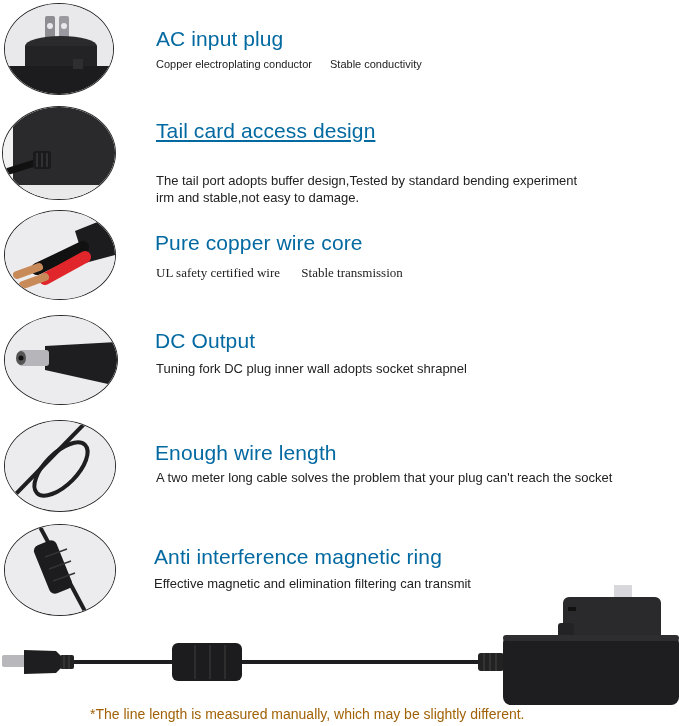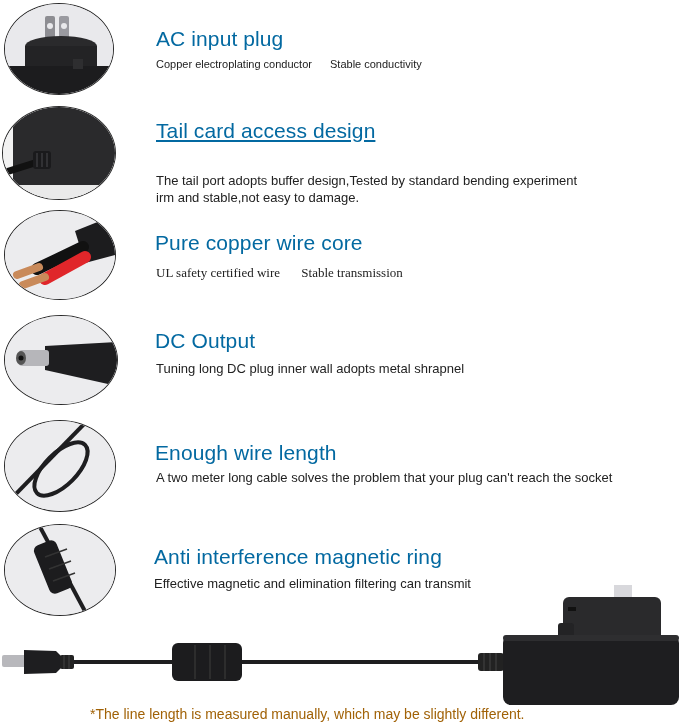--- a/index.html
+++ b/index.html
@@ -77,21 +77,21 @@
   <svg viewBox="0 0 112 88">
     <rect width="112" height="88" fill="#ececee"></rect>
     <path d="M40 30 L112 26 L112 70 L40 54 Z" fill="#1e1e20"></path>
     <rect x="14" y="34" width="30" height="16" rx="3" fill="#b6b6ba"></rect>
     <ellipse cx="16" cy="42" rx="5" ry="7" fill="#555"></ellipse>
     <circle cx="16" cy="42" r="2.5" fill="#111"></circle>
   </svg>
 </div>
 <div class="title" style="left:155px;top:329px;">DC Output</div>
 <div class="sub" style="left:156px;top:360px;">
-  <div>Tuning long DC plug inner wall adopts metal shrapnel</div>
+  <div>Tuning fork DC plug inner wall adopts socket shrapnel</div>
 </div>
 
 <div class="circle" style="left:4px;top:420px;width:110px;height:90px;">
   <svg viewBox="0 0 110 90">
     <rect width="110" height="90" fill="#ececee"></rect>
     <line x1="0" y1="84" x2="82" y2="0" stroke="#1e1e20" stroke-width="4"></line>
     <ellipse cx="56" cy="48" rx="34" ry="16" transform="rotate(-45 56 48)" fill="none" stroke="#1e1e20" stroke-width="4"></ellipse>
   </svg>
 </div>
 <div class="title" style="left:155px;top:441px;">Enough wire length</div>

